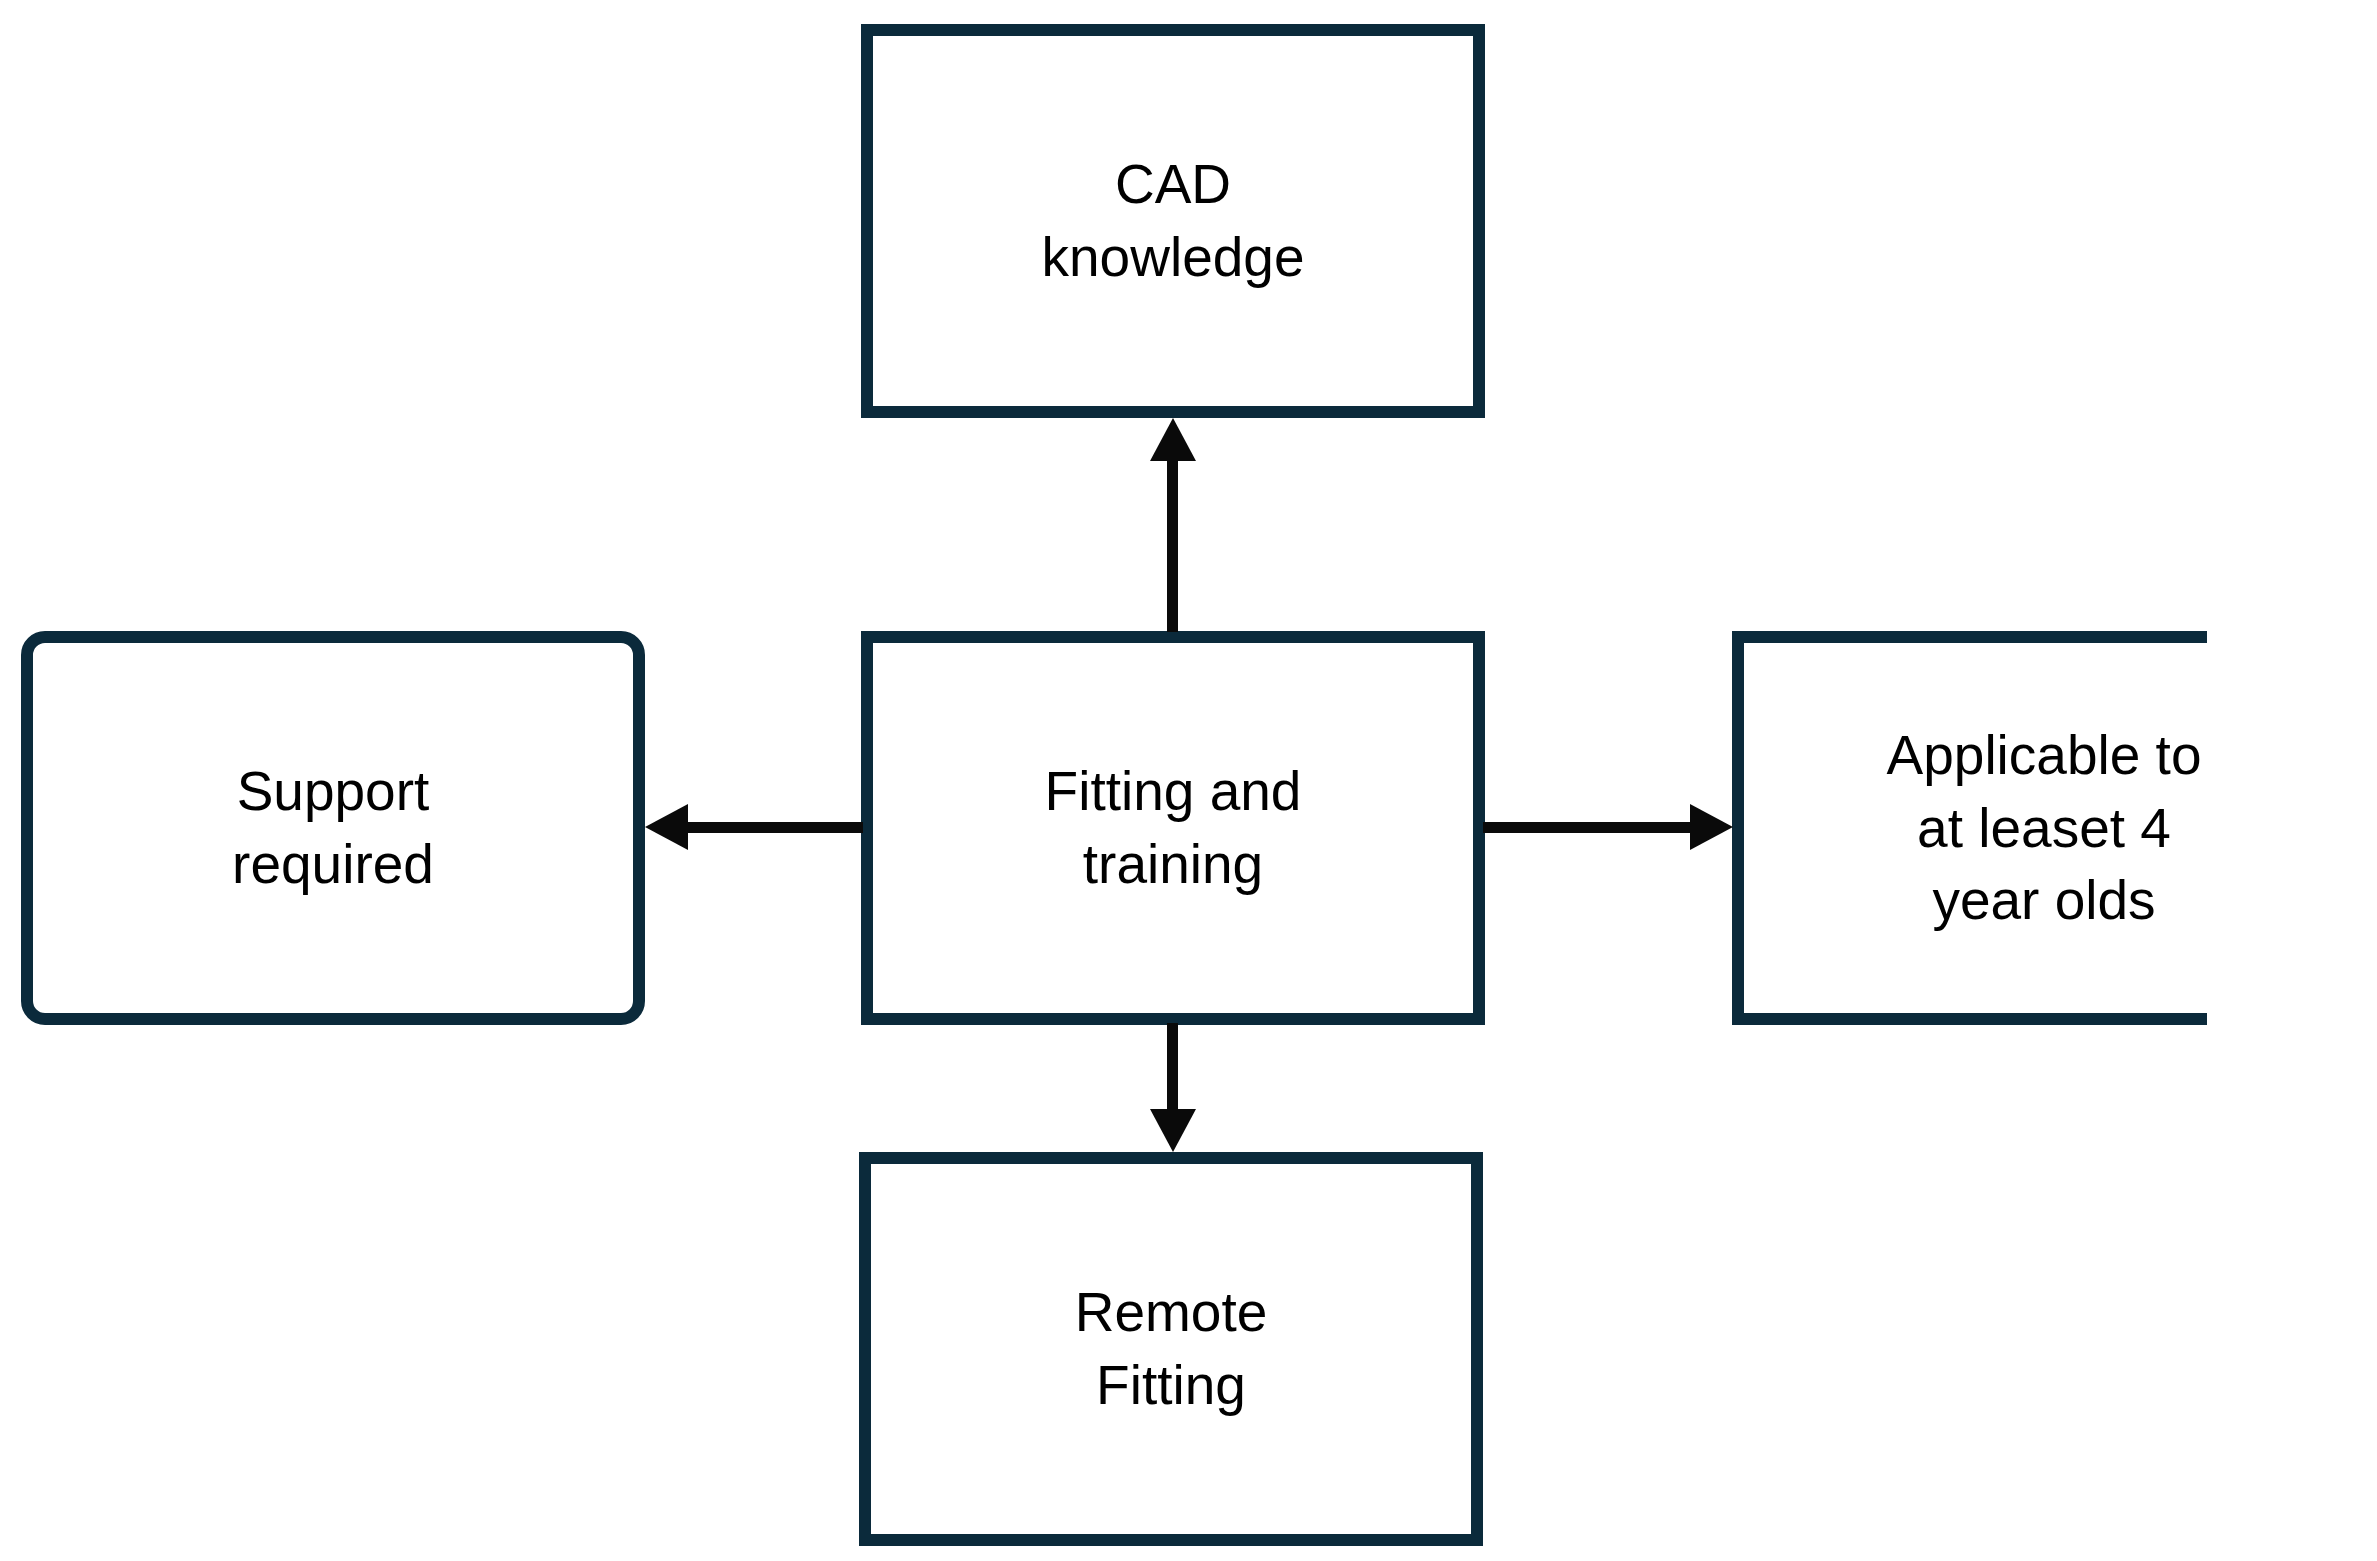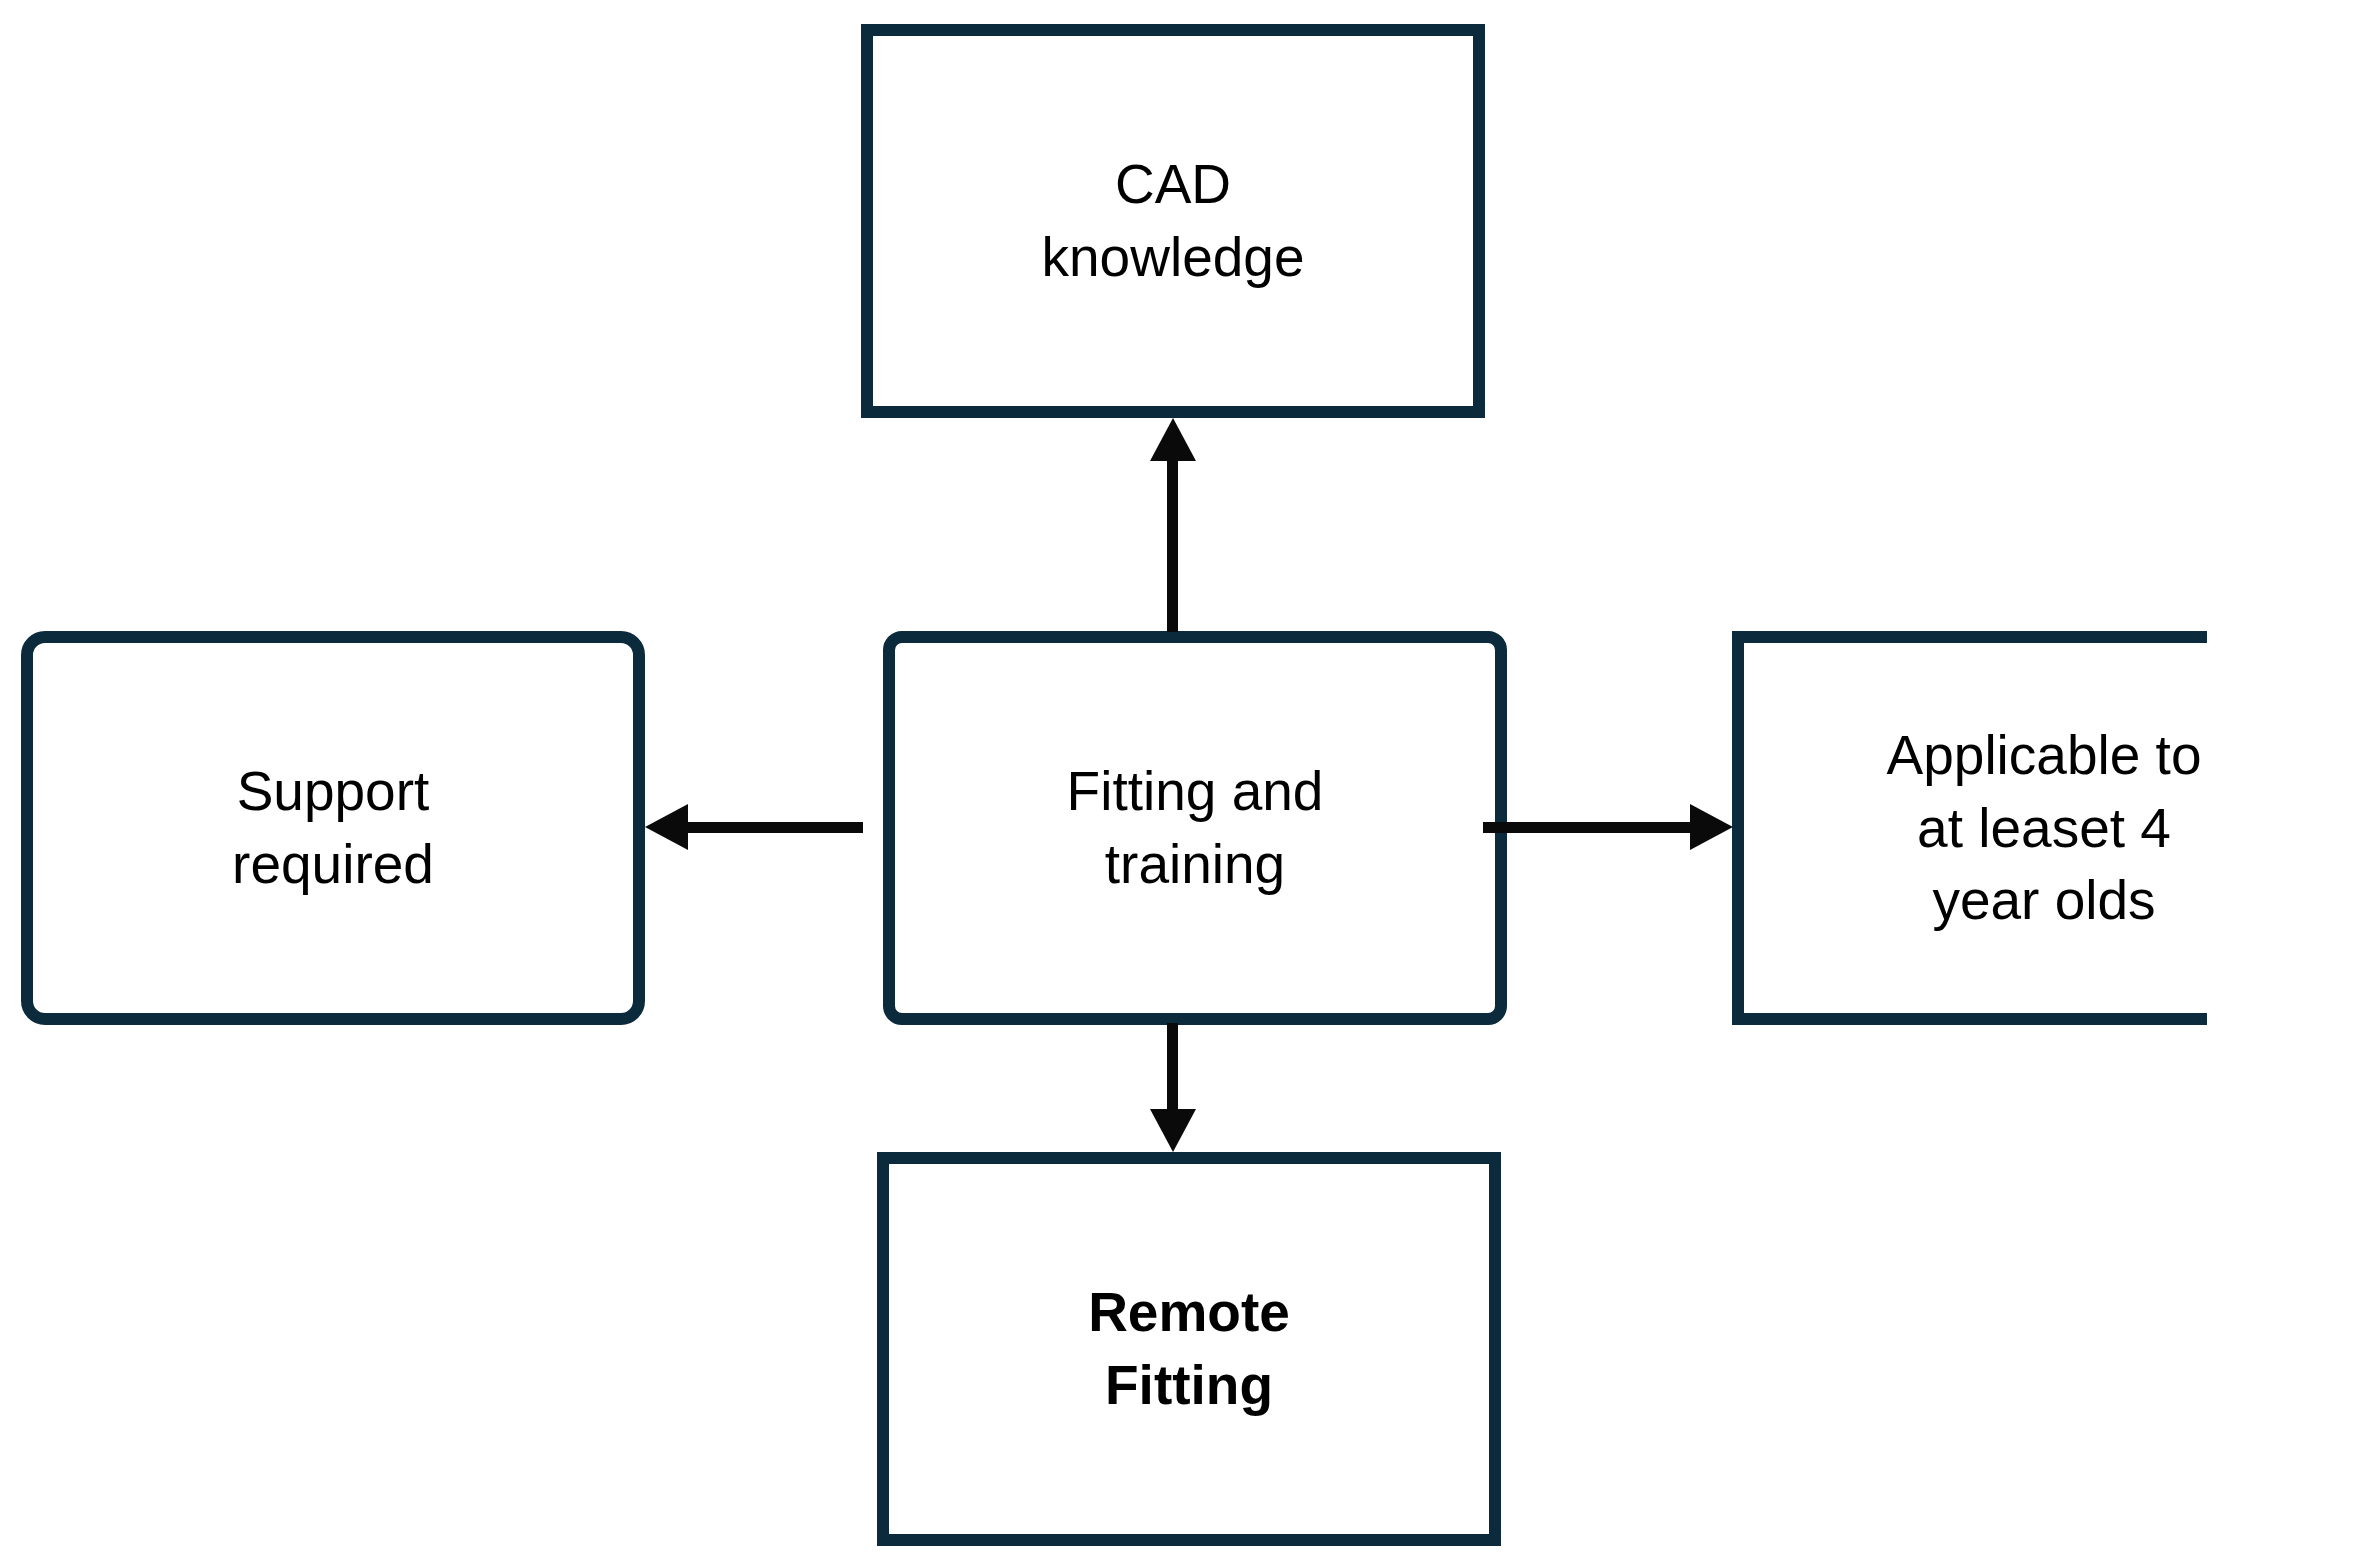--- a/index.html
+++ b/index.html
@@ -27,23 +27,23 @@
   }
   .node .label {
     white-space: pre-line;
     font-size: 55px;
     line-height: 1.32;
     color: #000000;
   }
   
   .node-top    { left: 861px; top: 24px;   width: 624px; height: 394px; }
   .node-left   { left: 21px;   top: 631px;  width: 624px; height: 394px; border-radius: 24px; }
-  .node-center { left: 883px; top: 631px;  width: 624px; height: 394px; border-radius: 19px; }
+  .node-center { left: 861px; top: 631px;  width: 624px; height: 394px; }
   .node-right  { left: 1732px; top: 631px;  width: 624px; height: 394px; }
-  .node-bottom { left: 877px; top: 1152px; width: 624px; height: 394px; font-weight: bold; }
+  .node-bottom { left: 859px; top: 1152px; width: 624px; height: 394px; }
 
   
   .arrow-shaft {
     position: absolute;
     background: #0a0a0a;
   }
   .arrow-head {
     position: absolute;
     width: 0;
     height: 0;

